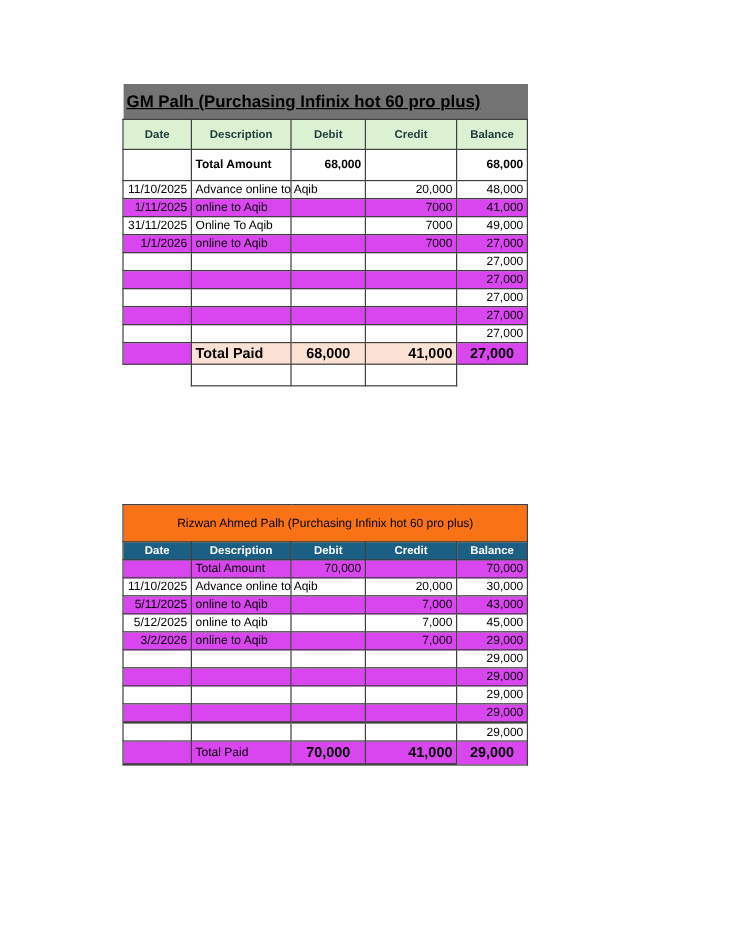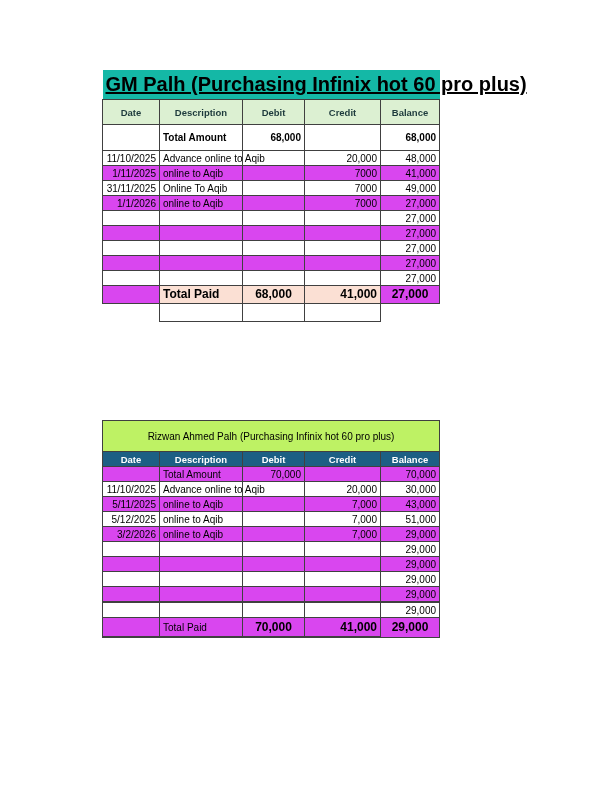--- a/index.html
+++ b/index.html
@@ -6,30 +6,30 @@
   body { width:612px; height:792px; background:#ffffff; position:relative; font-family:"Liberation Sans", sans-serif; color:#000; overflow:hidden; }
   table { border-collapse:collapse; position:absolute; table-layout:fixed; }
   td { border:1px solid #404040; padding:0 3px; font-size:10px; line-height:13px; height:14px; white-space:nowrap; overflow:visible; }
   .r { text-align:right; }
   .c { text-align:center; }
   .blue { background:#d946ef; }
   .peach { background:#fbe0d4; }
 
   
   #t1 { left:102px; top:70px; width:337px; }
-  #t1 .title { background:#14b8a6; text-align:left; font-weight:bold; font-size:20px; text-decoration:underline; height:29px; border:none; }
+  #t1 .title { background:#737373; text-align:left; font-weight:bold; font-size:14px; text-decoration:underline; height:29px; border:none; }
   #t1 .hdr td { background:#dcf0d2; font-weight:bold; font-size:9.5px; height:24px; text-align:center; color:#1d3a3c; }
   #t1 .tot td { height:25px; font-weight:bold; }
   #t1 .paid td { font-weight:bold; font-size:12px; height:17px; }
   #t1 .tail td { height:17px; border-top:none; }
   #t1 .tail td.nb { border:none; }
 
   
   #t2 { left:102px; top:420px; width:337px; }
-  #t2 .title { background:#bef264; text-align:center; font-size:10px; height:30px; border:1px solid #404040; }
+  #t2 .title { background:#f97316; text-align:center; font-size:10px; height:30px; border:1px solid #404040; }
   #t2 .hdr td { background:#1c5f84; color:#fff; font-weight:bold; font-size:9.5px; height:14px; text-align:center; }
   #t2 .paid td { height:18px; }
   #t2 .paid .big { font-weight:bold; font-size:12px; }
   #t2 .thick td { border-bottom:2px solid #404040; }
 </style>
 </head>
 <body>
 
 <table id="t1">
   <colgroup>
@@ -175,21 +175,21 @@
     <td>online to Aqib</td>
     <td class="r"></td>
     <td class="r">7,000</td>
     <td class="r">43,000</td>
   </tr>
   <tr>
     <td class="r">5/12/2025</td>
     <td>online to Aqib</td>
     <td class="r"></td>
     <td class="r">7,000</td>
-    <td class="r">51,000</td>
+    <td class="r">45,000</td>
   </tr>
   <tr class="blue">
     <td class="r">3/2/2026</td>
     <td>online to Aqib</td>
     <td class="r"></td>
     <td class="r">7,000</td>
     <td class="r">29,000</td>
   </tr>
   <tr>
     <td class="r"></td>

